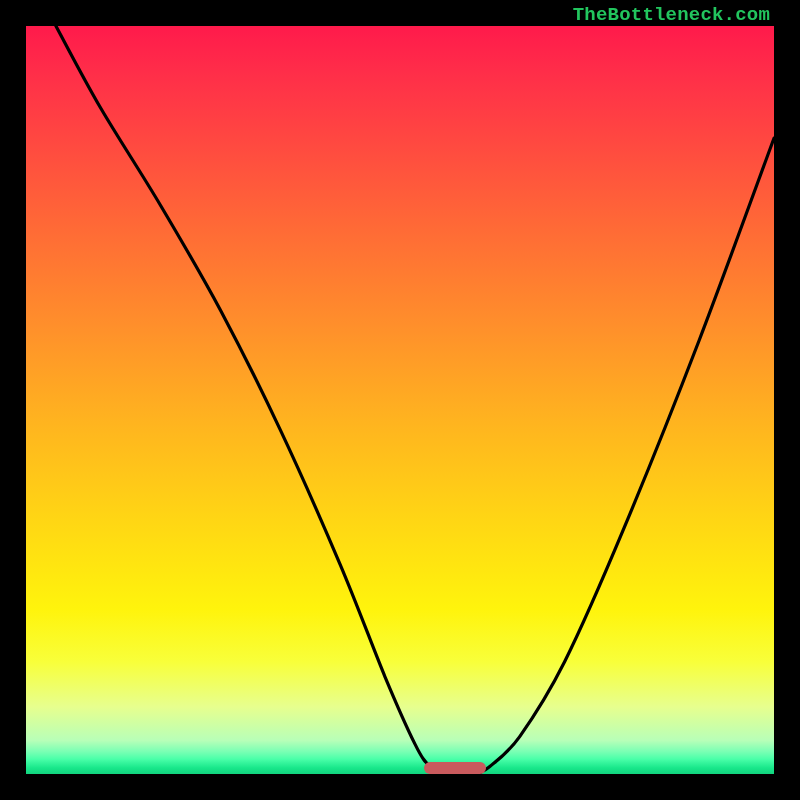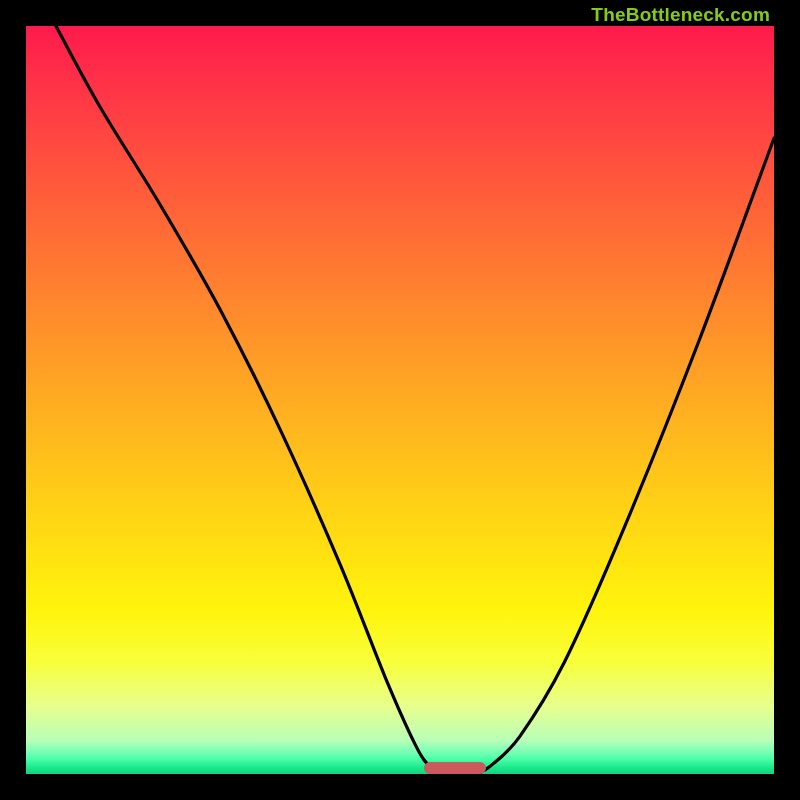--- a/index.html
+++ b/index.html
@@ -64,24 +64,24 @@
   .marker {
     position: absolute;
     height: 12px;
     border-radius: 6px;
     background: #c95a5d;
   }
   .watermark {
     position: absolute;
     top: 4px;
     right: 30px;
-    font-family: Liberation Sans, sans-serif;
+    font-family: Liberation Mono, monospace;
     font-size: 19px;
     font-weight: 600;
-    color: #84cc16;
+    color: #22c55e;
     letter-spacing: 0.2px;
     user-select: none;
   }
 </style>
 </head>
 <body>
 
 <div class="frame">
 
   <div class="plot">

